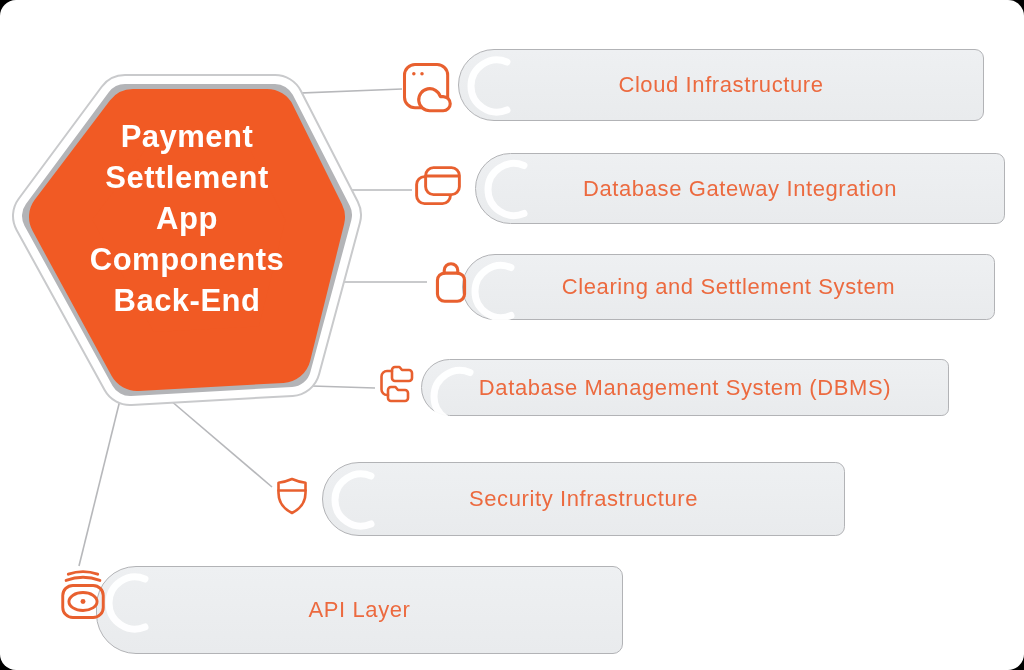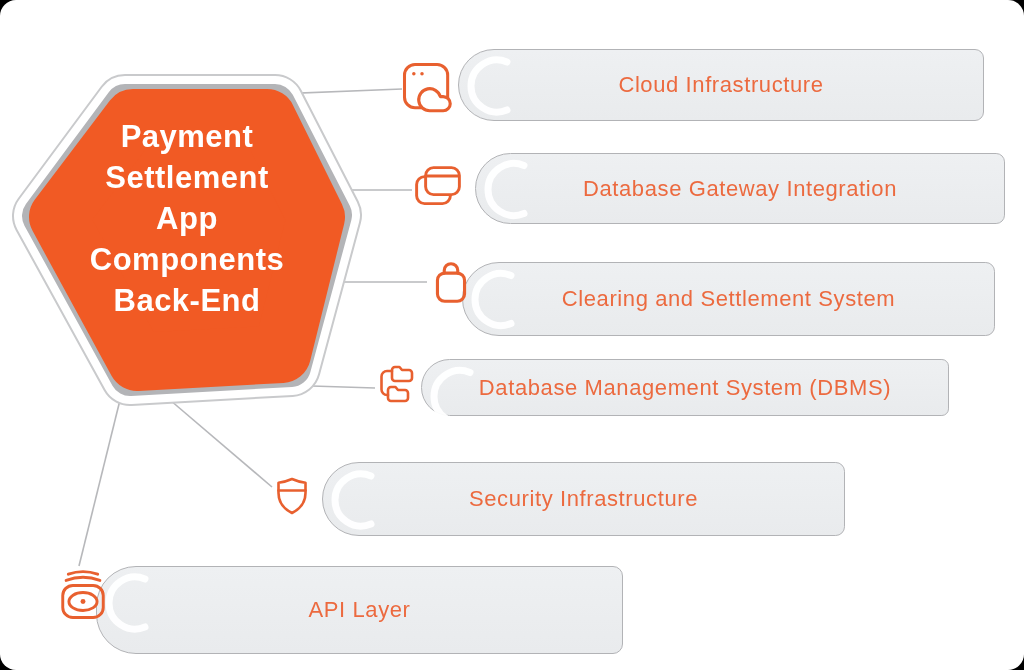--- a/index.html
+++ b/index.html
@@ -70,21 +70,21 @@
      </svg>
      <span class="lbl">Database Gateway Integration</span>
         </div>
         <div class="icon" style="left: 411px; top: 162px; width: 54px; height: 54px;">
           <svg viewBox="0 0 48 48" width="100%" height="100%" fill="none" stroke="#E8602F" stroke-width="2.6" stroke-linecap="round" stroke-linejoin="round">
       <rect x="5" y="13" width="30" height="24" rx="7"></rect>
       <rect x="13" y="5" width="30" height="24" rx="7" fill="#fff"></rect>
       <line x1="14" y1="12.5" x2="42" y2="12.5"></line>
           </svg>
         </div>
-        <div class="pill" style="left: 462px; top: 254px; width: 533px; height: 74px; margin-top: 8px;">
+        <div class="pill" style="left: 462px; top: 254px; width: 533px; height: 66px;">
           <svg class="crescent" width="80" height="73">
        <path d="M48 12.5 A26 26 0 1 0 48 60.5" fill="none" stroke="#ffffff" stroke-width="7" stroke-linecap="round" opacity="0.95"></path>
      </svg>
      <span class="lbl">Clearing and Settlement System</span>
         </div>
         <div class="icon" style="left: 426px; top: 259px; width: 50px; height: 50px;">
           <svg viewBox="0 0 48 48" width="100%" height="100%" fill="none" stroke="#E8602F" stroke-width="3" stroke-linecap="round" stroke-linejoin="round">
       <path d="M17.5 13.5v-2.5a6.5 6.5 0 0 1 13 0v2.5"></path>
       <rect x="11" y="13.5" width="26" height="27" rx="7"></rect>
           </svg>

